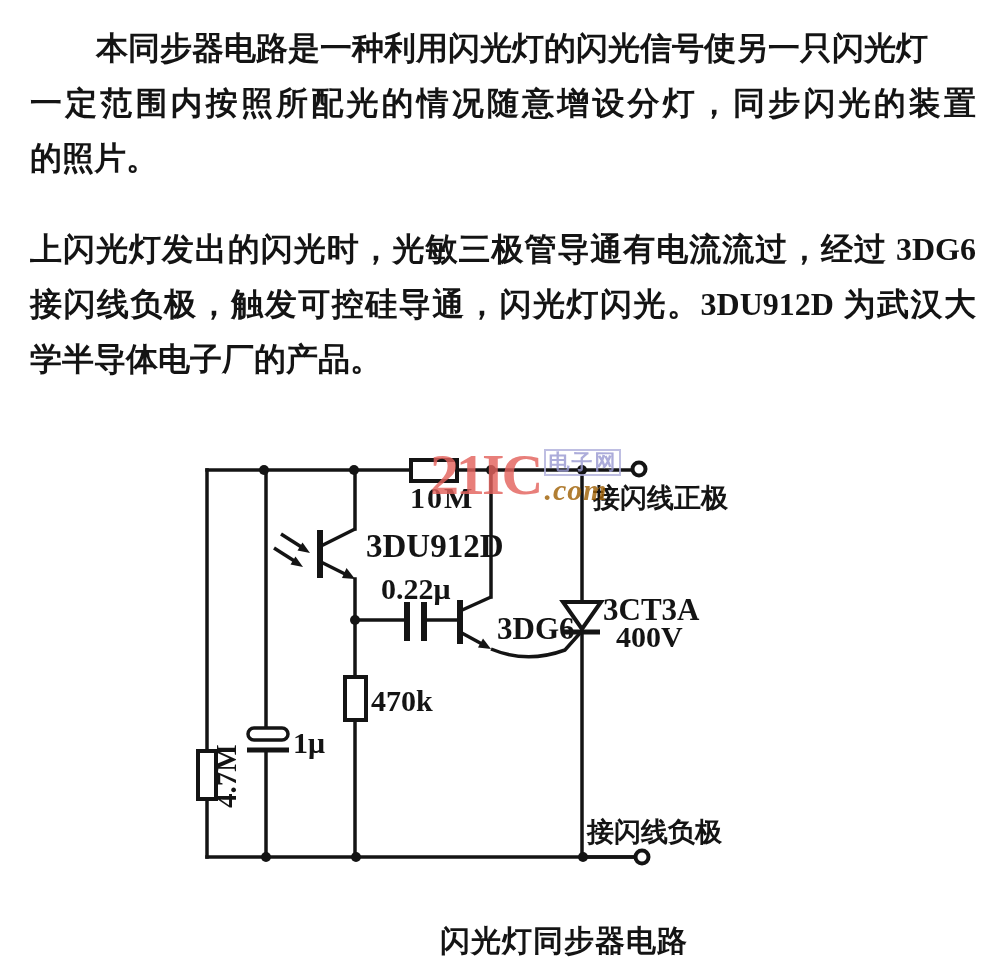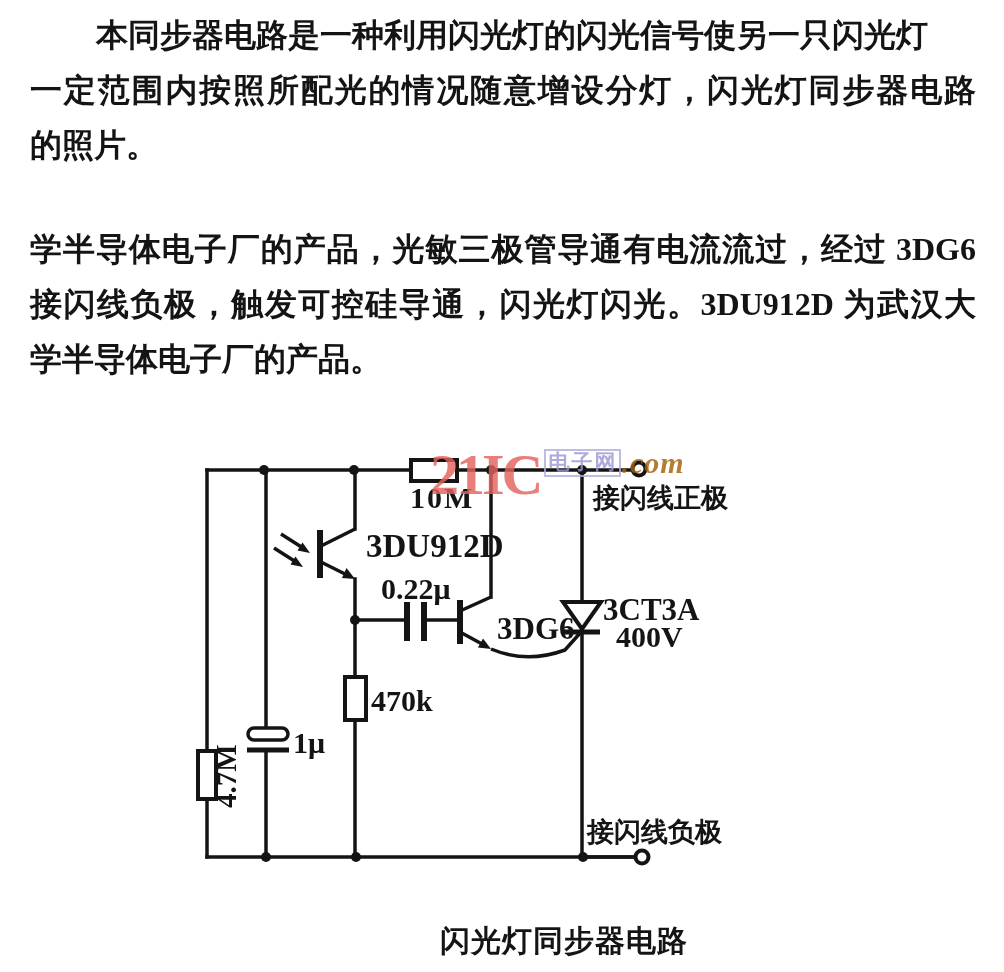--- a/index.html
+++ b/index.html
@@ -10,59 +10,59 @@
     color:#141414;
   }
   .textblock{
     position:absolute;left:30px;width:946px;
     font-size:32px;font-weight:bold;line-height:55px;
     color:#141414;
   }
   .tline{white-space:nowrap;}
   .tline.fill{white-space:normal;text-align:justify;text-align-last:justify;}
   .tline.indent{padding-left:66px;}
-  #para1{top:8px;}
+  #para1{top:21px;}
   #para2{top:222px;}
   .caption{
     position:absolute;left:440px;top:921px;
     font-size:30px;font-weight:bold;letter-spacing:1px;color:#141414;
   }
   svg text{
     font-family:"Liberation Serif","DejaVu Serif",serif;
     font-weight:bold;fill:#141414;
   }
   .watermark{
     position:absolute;left:430px;top:449px;display:flex;align-items:flex-start;
     opacity:.82;pointer-events:none;
   }
   .wm-brand{
     font-size:58px;line-height:52px;font-weight:bold;color:#e4635e;
     letter-spacing:-3px;font-family:"Liberation Serif","DejaVu Serif",serif;
   }
-  .wm-col{display:flex;flex-direction:row;margin-left:4px;}
+  .wm-col{display:flex;flex-direction:column;margin-left:4px;}
   .wm-cn{
     font-size:21px;line-height:23px;color:#9a9ad2;border:2px solid #b0b0dc;
     padding:0 2px;font-weight:bold;letter-spacing:2px;
   }
   .wm-com{
     font-size:30px;line-height:28px;color:#a16207;font-style:italic;
     font-weight:bold;letter-spacing:1px;
   }
 </style>
 </head>
 <body>
 
 <div class="textblock" id="para1">
   <div class="tline indent">本同步器电路是一种利用闪光灯的闪光信号使另一只闪光灯</div>
-  <div class="tline fill">一定范围内按照所配光的情况随意增设分灯，闪光灯同步器电路</div>
+  <div class="tline fill">一定范围内按照所配光的情况随意增设分灯，同步闪光的装置</div>
   <div class="tline">的照片。</div>
 </div>
 
 <div class="textblock" id="para2">
-  <div class="tline fill">学半导体电子厂的产品，光敏三极管导通有电流流过，经过 3DG6</div>
+  <div class="tline fill">上闪光灯发出的闪光时，光敏三极管导通有电流流过，经过 3DG6</div>
   <div class="tline fill">接闪线负极，触发可控硅导通，闪光灯闪光。3DU912D 为武汉大</div>
   <div class="tline">学半导体电子厂的产品。</div>
 </div>
 
 <svg style="position:absolute;left:0;top:0;" width="1004" height="972" viewBox="0 0 1004 972">
 
   <g stroke="#141414" stroke-width="3.5" fill="none" stroke-linecap="square">
     <path d="M207,470 H632"></path>
     <path d="M207,470 V857"></path>
     <path d="M207,857 H634"></path>

